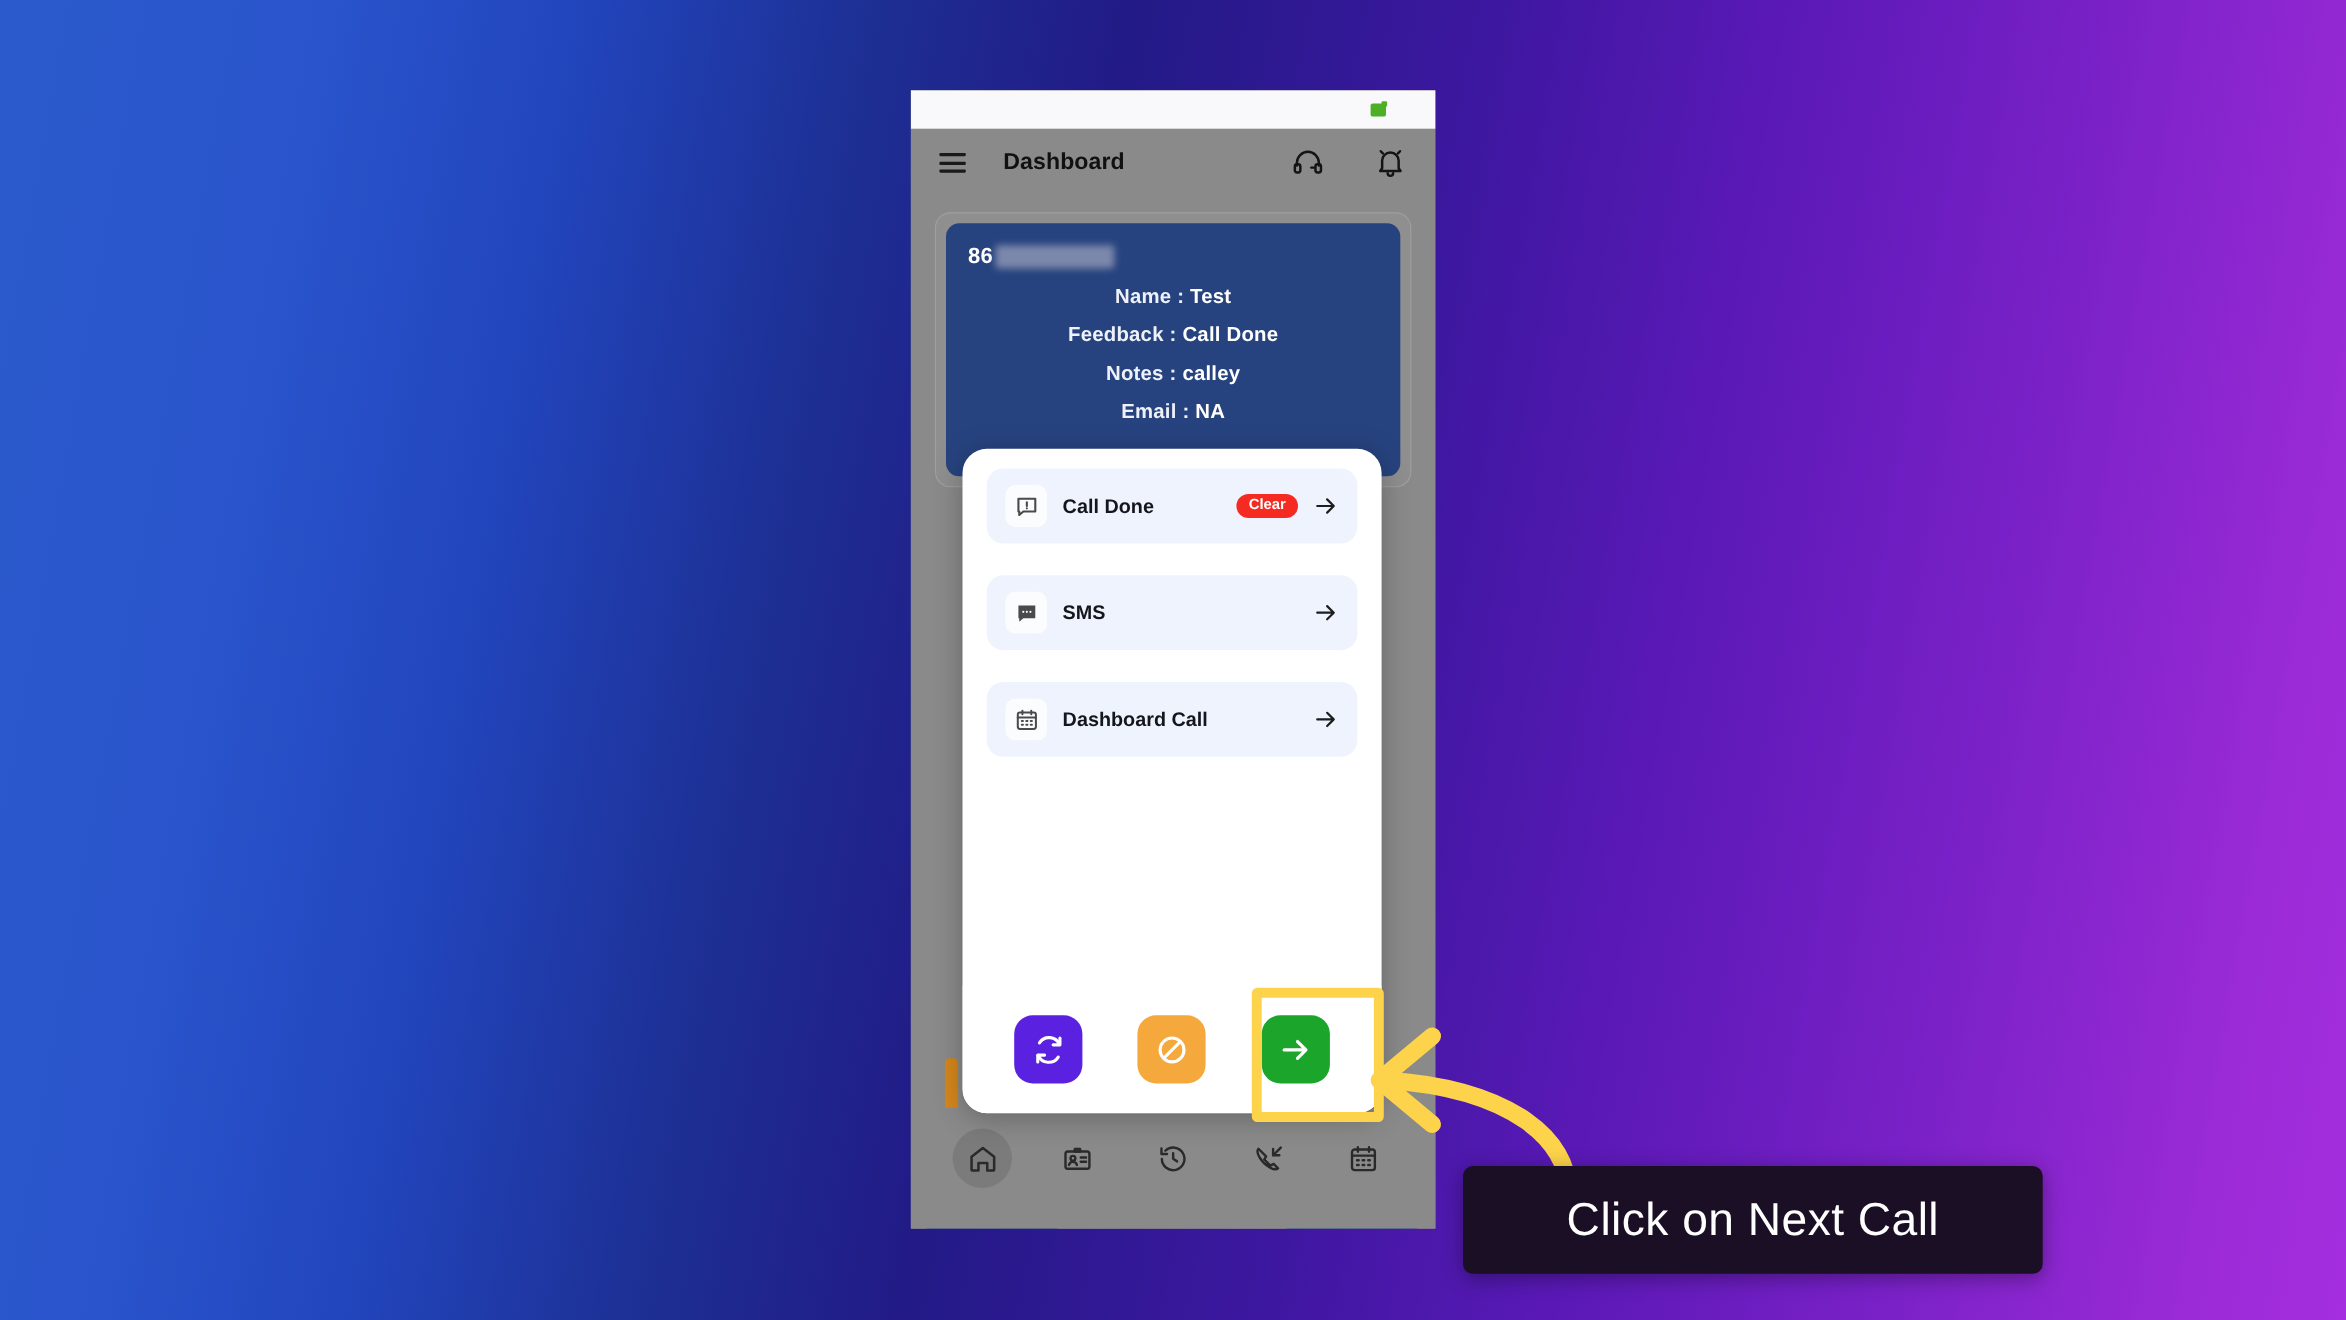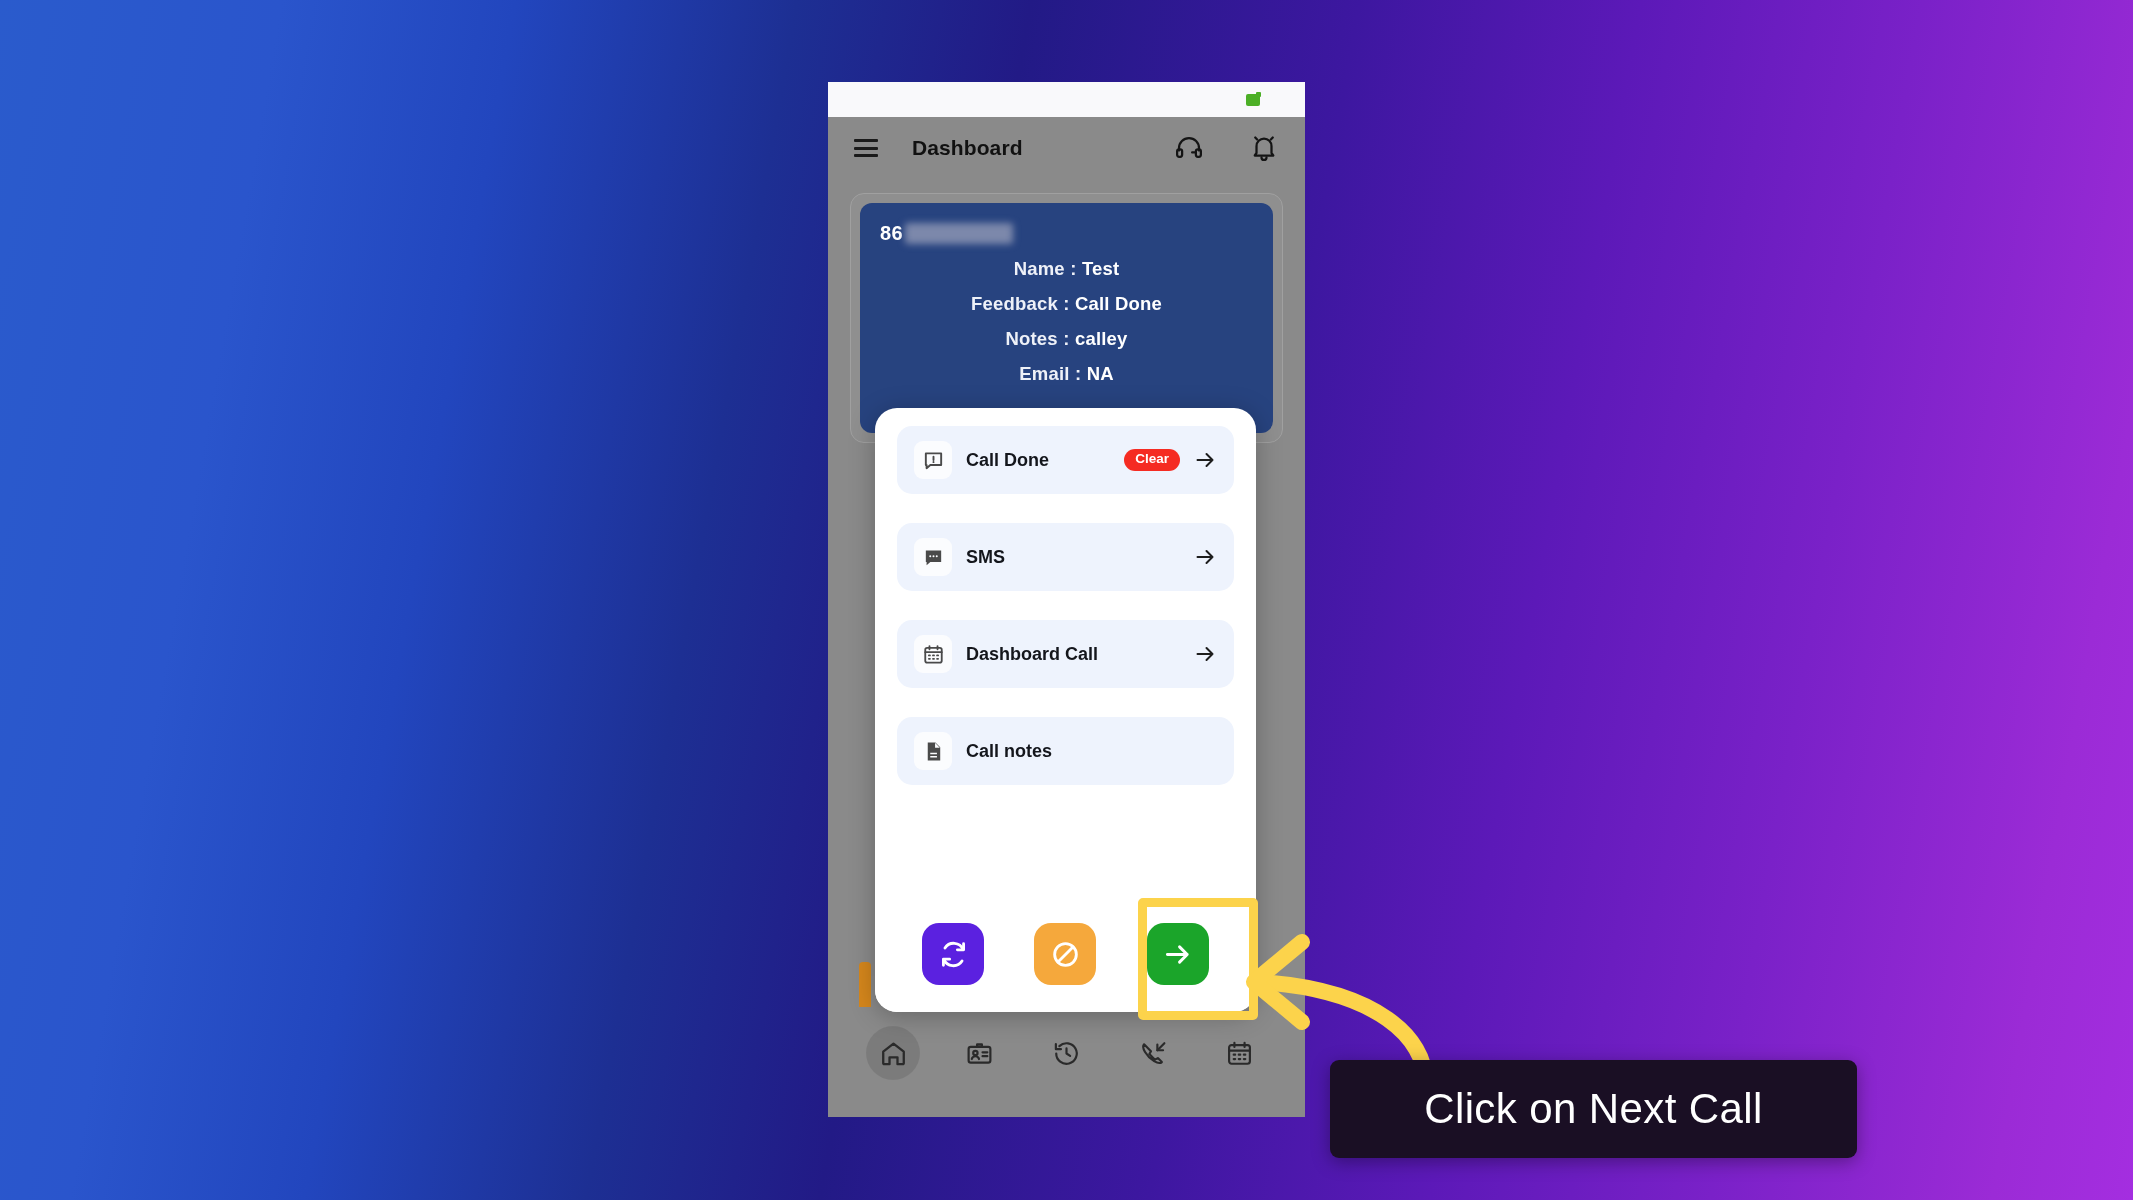--- a/index.html
+++ b/index.html
@@ -320,31 +320,20 @@
       </span>
       <span class="lbl">Dashboard Call</span>
       <span class="gap"></span>
       <span class="arrow-r">
         <svg viewBox="0 0 24 24" fill="none" stroke="currentColor" stroke-width="2" stroke-linecap="round" stroke-linejoin="round">
           <path d="M4.5 12h15M13.5 6l6 6-6 6"></path>
         </svg>
       </span>
     </div>
 
-    <div class="arow">
-      <span class="ic">
-        <svg viewBox="0 0 24 24" fill="currentColor">
-          <path d="M6 2.6h8l5 5v13.8H6z"></path>
-          <path d="M13.6 2.8v5.2h5" fill="#fbfcfe"></path>
-          <path d="M8.6 13.2h7v1.7h-7zM8.6 16.6h7v1.7h-7z" fill="#fbfcfe"></path>
-        </svg>
-      </span>
-      <span class="lbl">Call notes</span>
-      <span class="gap"></span>
-    </div>
   </div>
 
   <div class="foot">
     <div class="fbtn purple">
       <span>
         <svg viewBox="0 0 24 24" fill="none" stroke="currentColor" stroke-width="2.2" stroke-linecap="round" stroke-linejoin="round">
           <path d="M19.5 8.2A8 8 0 0 0 5.4 7"></path>
           <path d="M4.5 15.8A8 8 0 0 0 18.6 17"></path>
           <path d="M19.8 3.6v4.8h-4.8M4.2 20.4v-4.8H9"></path>
         </svg>

